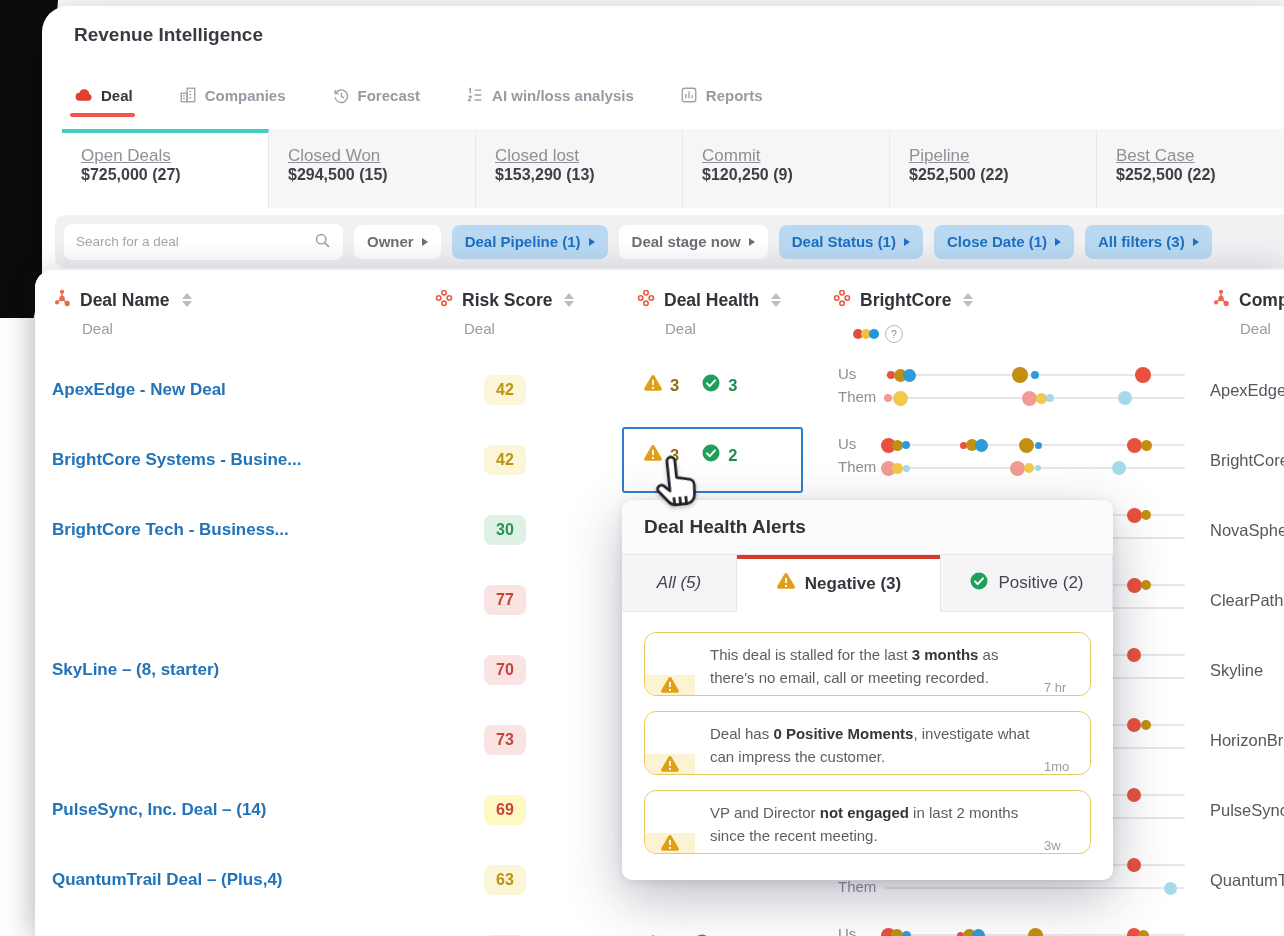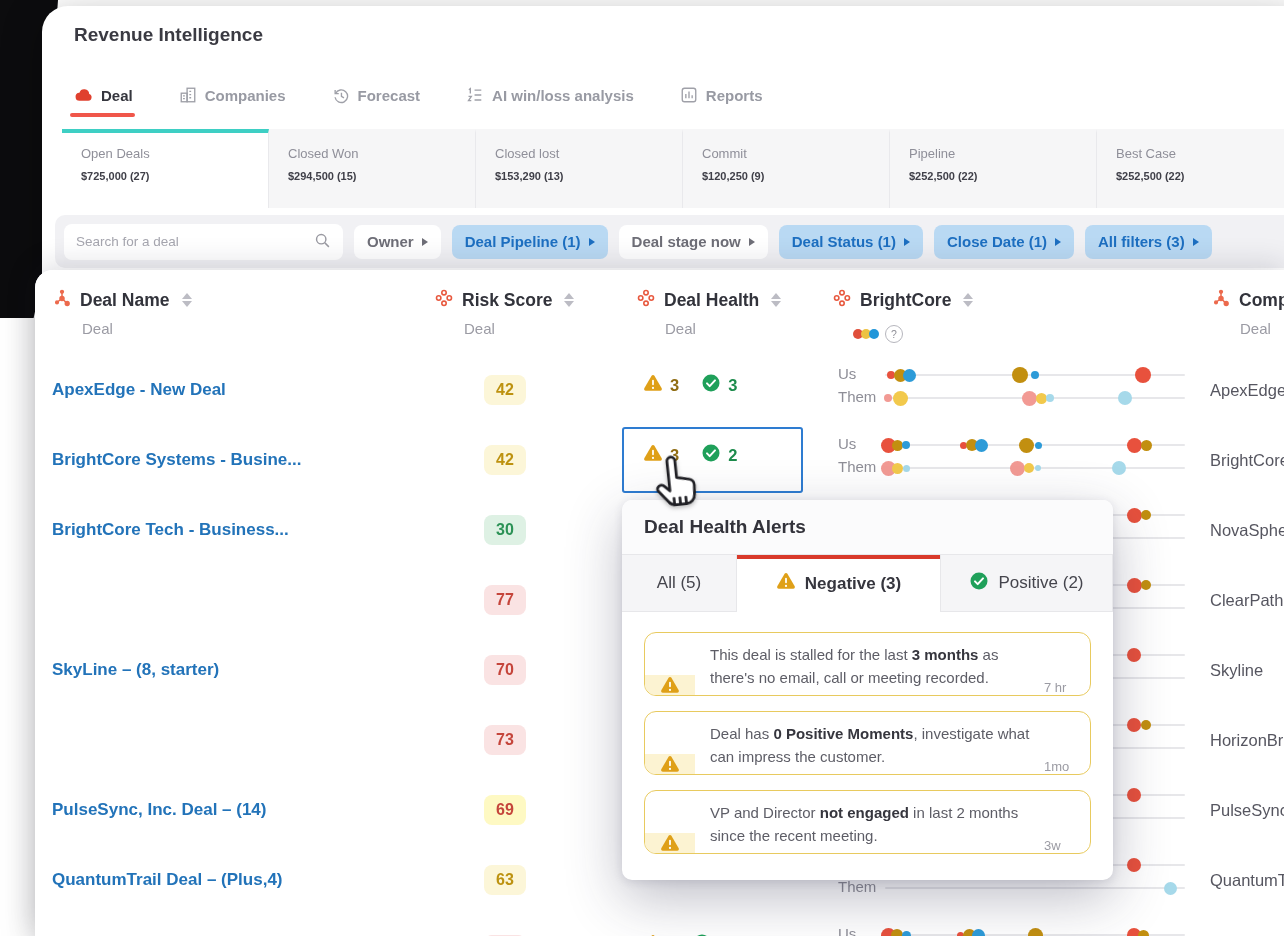--- a/index.html
+++ b/index.html
@@ -17,22 +17,22 @@
         color:#989aa3;cursor:pointer;white-space:nowrap;}
   .nav-tab .ticon{display:flex;align-items:center;}
   .nav-tab.active{color:#35363e;font-weight:700;}
   .nav-tab.active::after{content:"";position:absolute;left:-4px;right:-2px;bottom:-12px;height:3.5px;
         background:#f0564a;border-radius:2px;}
   
   .cards-row{position:absolute;left:20px;top:123px;display:flex;height:79px;}
   .sum-card{width:207px;box-sizing:border-box;padding:13px 19px 0;background:#f6f6f7;
         border-right:1px solid #e9e9ec;border-top:4px solid transparent;cursor:pointer;}
   .sum-card.active{background:#fff;border-top-color:#3ecfc4;}
-  .sum-label{font-size:13px;color:#8f8f99;}
-  .sum-value{font-size:11px;font-weight:700;color:#3f3f48;margin-top:9px;}
+  .sum-label{font-size:17px;color:#8f8f99;text-decoration:underline;}
+  .sum-value{font-size:16px;font-weight:700;color:#3f3f48;}
   
   .filter-bar{position:absolute;left:13px;top:209px;width:1247px;height:53px;background:#f1f1f4;
         border-radius:10px;display:flex;align-items:center;gap:11px;padding-left:9px;box-sizing:border-box;}
   .search-box{width:279px;height:36px;background:#fff;border-radius:8px;display:flex;align-items:center;
         justify-content:space-between;padding:0 12px;box-sizing:border-box;font-size:13.5px;color:#a6a6af;cursor:text;}
   .chip{height:34px;border-radius:8px;padding:0 13px;display:flex;align-items:center;gap:8px;
         font-size:15px;cursor:pointer;white-space:nowrap;}
   .chip.plain{background:#fff;color:#6e6e77;font-weight:600;}
   .chip.blue{background:#b9d9f3;color:#1d6fc1;font-weight:700;}
   .chip-arrow{width:0;height:0;border-left:6px solid currentColor;border-top:4.5px solid transparent;
@@ -496,21 +496,21 @@
           <span class="dot" style="left: 936.5px; top: 13.5px; width: 13px; height: 13px; background: rgb(45, 155, 216);"></span>
           <span class="dot" style="left: 992.5px; top: 12.5px; width: 15px; height: 15px; background: rgb(194, 143, 16);"></span>
           <span class="dot" style="left: 1092px; top: 13px; width: 14px; height: 14px; background: rgb(232, 81, 61);"></span>
           <span class="dot" style="left: 1102.5px; top: 14.5px; width: 11px; height: 11px; background: rgb(194, 143, 16);"></span>
         </div>
       </div>
 
     <div class="popup">
       <div class="popup-header">Deal Health Alerts</div>
       <div class="ptabs" id="popupTabs">
-          <div class="ptab" style="width: 115px;">
+          <div class="ptab" style="width: 115px; font-style: italic;">
             <span>All (5)</span>
           </div>
           <div class="ptab active" style="width: 204px;">
             <span><svg width="20" height="20" viewBox="0 0 20 20">
                 <path d="M10 1.9c.6 0 1.1.3 1.4.8l7.3 12.6c.6 1.1-.2 2.5-1.5 2.5H2.8c-1.3 0-2.1-1.4-1.5-2.5L8.6 2.7c.3-.5.8-.8 1.4-.8z" fill="#dfa018"></path>
                 <rect x="9.1" y="6.8" width="1.8" height="5.4" rx="0.9" fill="#fff"></rect>
                 <circle cx="10" cy="14.9" r="1.1" fill="#fff"></circle>
               </svg></span>
             <span>Negative (3)</span>
           </div>

